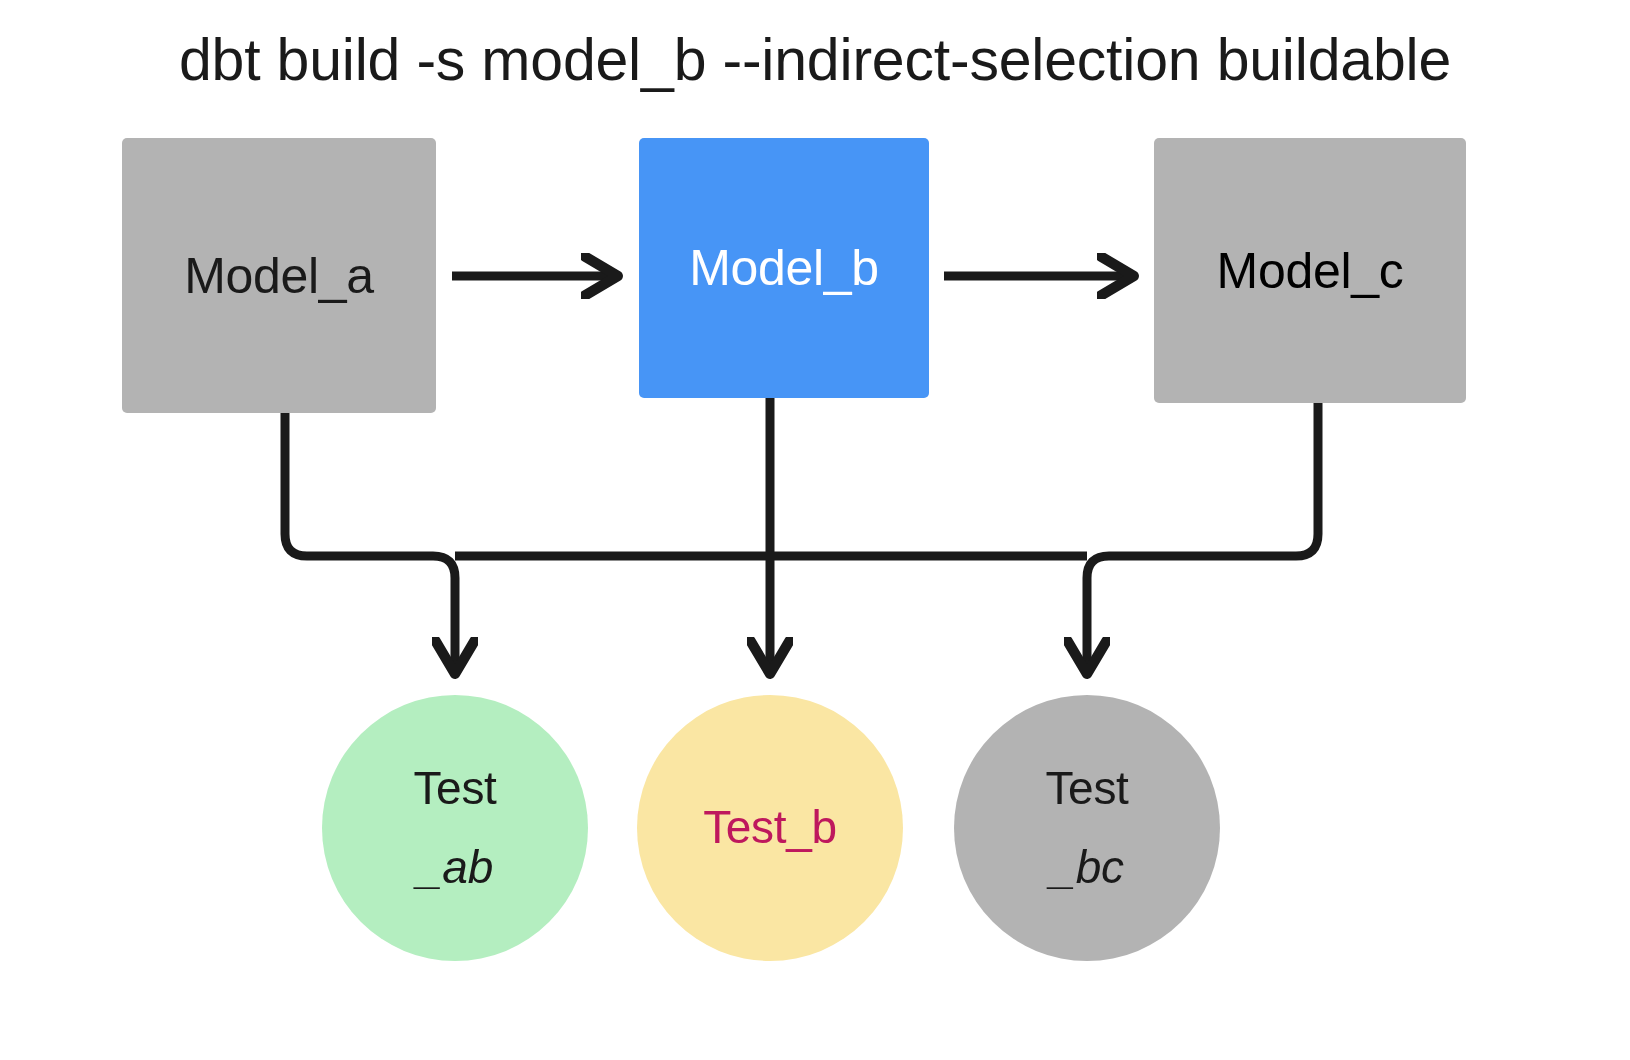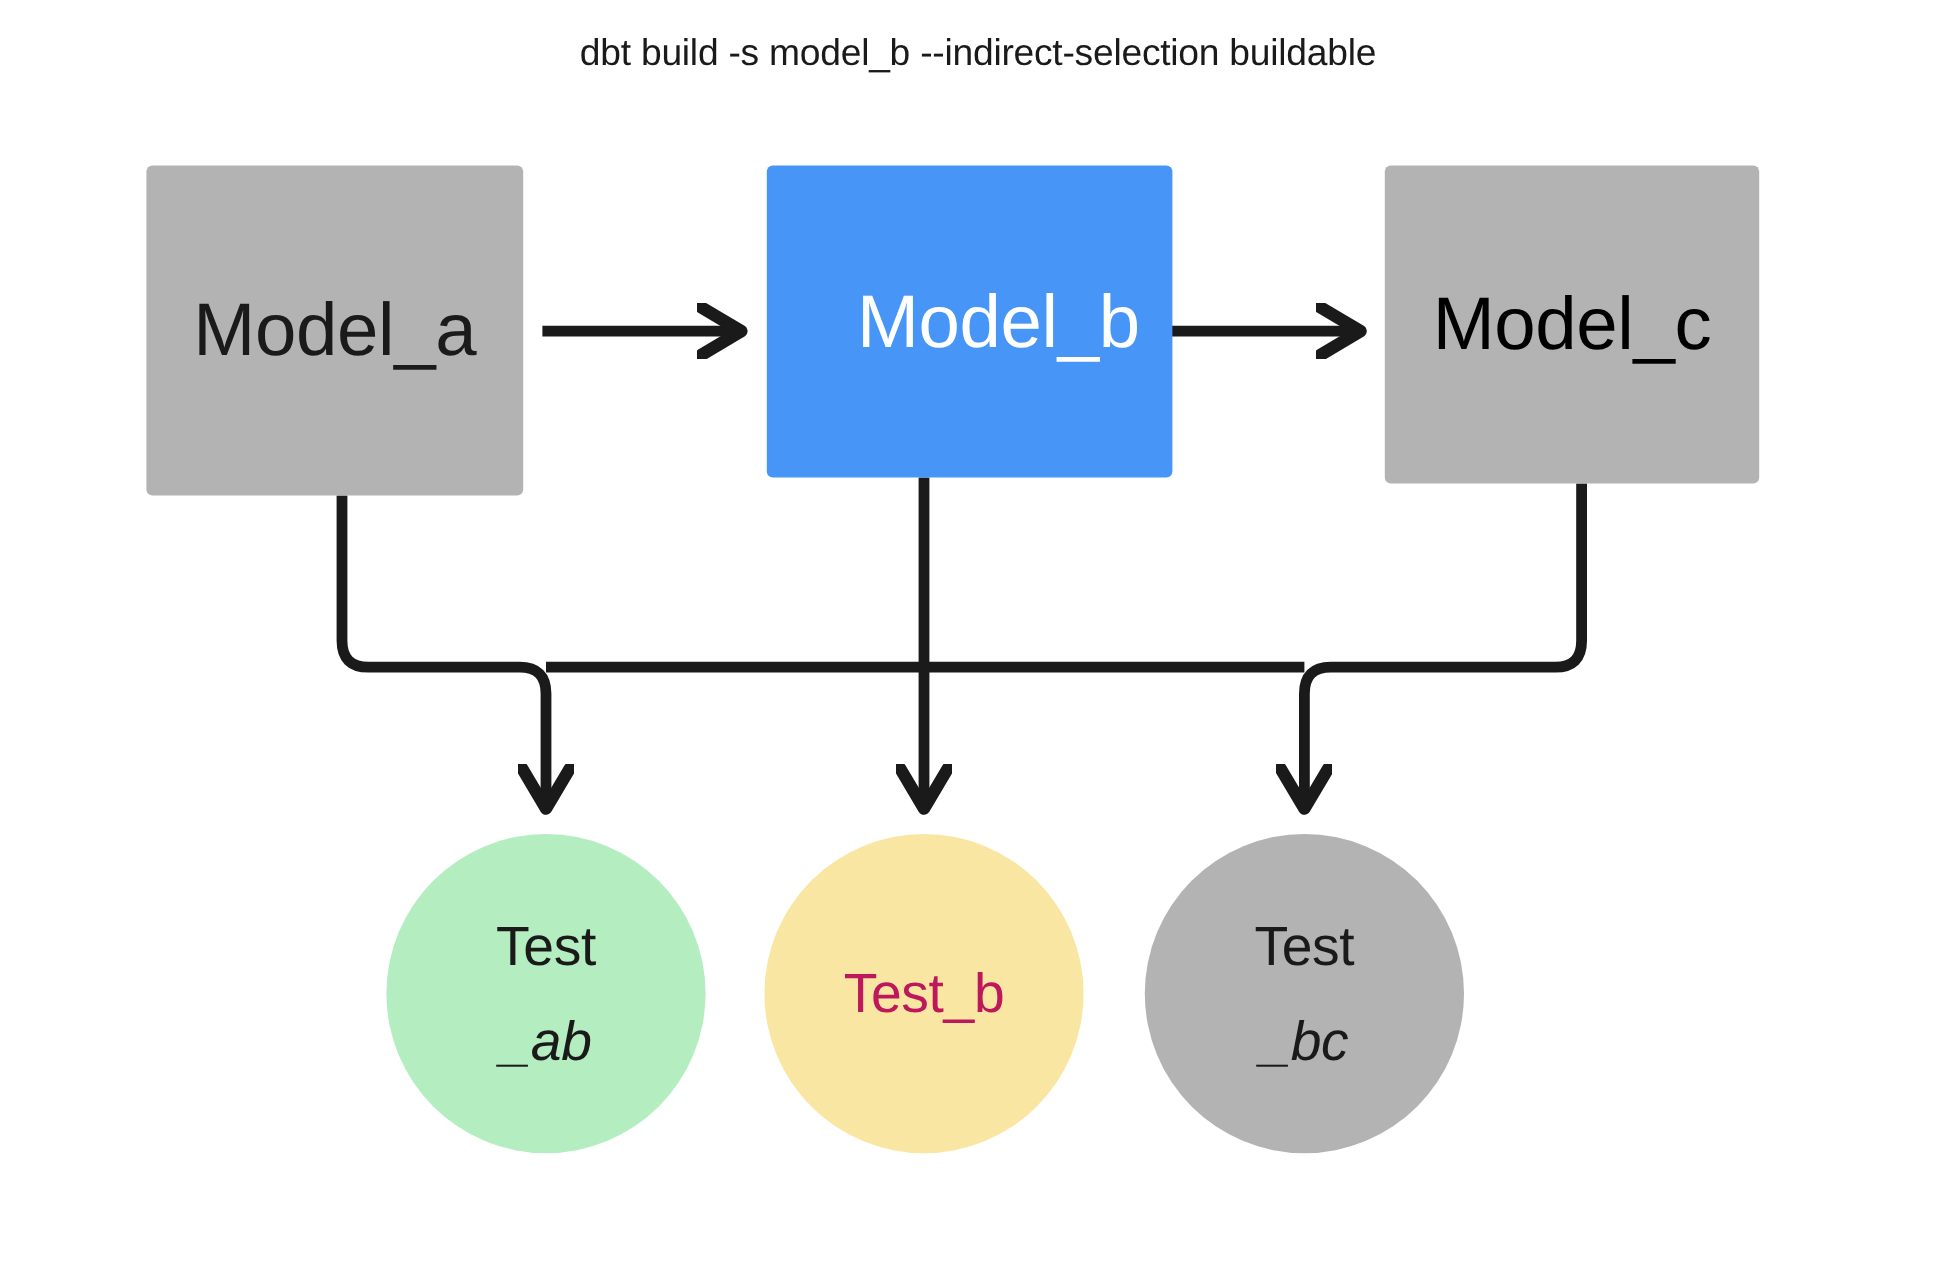--- a/index.html
+++ b/index.html
@@ -17,32 +17,32 @@
     height: 1060px;
     background: #ffffff;
     overflow: hidden;
   }
   #title {
     position: absolute;
     left: 0;
     top: 26px;
     width: 1630px;
     text-align: center;
-    font-size: 31px;
+    font-size: 59px;
     color: #1a1a1a;
     letter-spacing: -0.2px;
     white-space: nowrap;
   }
   .node-box {
     position: absolute;
     border-radius: 5px;
     display: flex;
     align-items: center;
     justify-content: center;
-    font-size: 62px;
+    font-size: 50px;
     letter-spacing: -0.3px;
   }
   .node-circle {
     position: absolute;
     border-radius: 50%;
     display: flex;
     flex-direction: column;
     align-items: center;
     justify-content: center;
     font-size: 46px;
@@ -91,21 +91,21 @@
       <path d="M 770 556 L 1087 556"></path>
 
       <path d="M 1318 403 L 1318 534 Q 1318 556 1296 556 L 1109 556 Q 1087 556 1087 578 L 1087 672" marker-end="url(#arrowhead)"></path>
     </g>
   </svg>
 
   <div class="node-box" style="left:122px; top:138px; width:314px; height:275px; background:#b3b3b3; color:#1a1a1a;">
     <span class="lbl">Model_a</span>
   </div>
 
-  <div class="node-box" style="left:639px; top:138px; width:290px; height:260px; background:#4795f6; color:#ffffff;padding-left:48px;">
+  <div class="node-box" style="left:639px; top:138px; width:290px; height:260px; background:#4795f6; color:#ffffff;">
     <span class="lbl">Model_b</span>
   </div>
 
   <div class="node-box" style="left:1154px; top:138px; width:312px; height:265px; background:#b3b3b3; color:#000000;">
     <span class="lbl">Model_c</span>
   </div>
 
   <div class="node-circle" style="left:322px; top:695px; width:266px; height:266px; background:#b4eec0; color:#1a1a1a;">
     <span class="lbl">Test</span>
     <span class="lbl line2">_ab</span>

